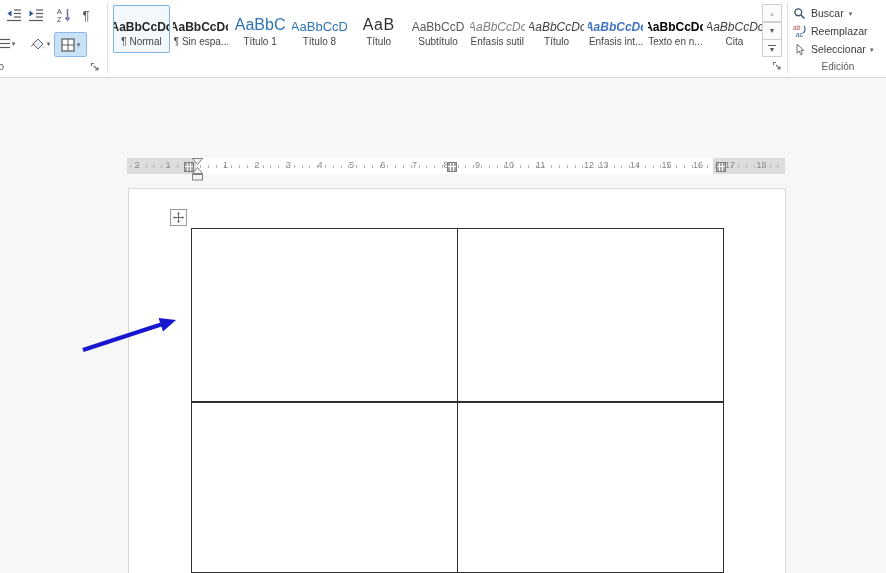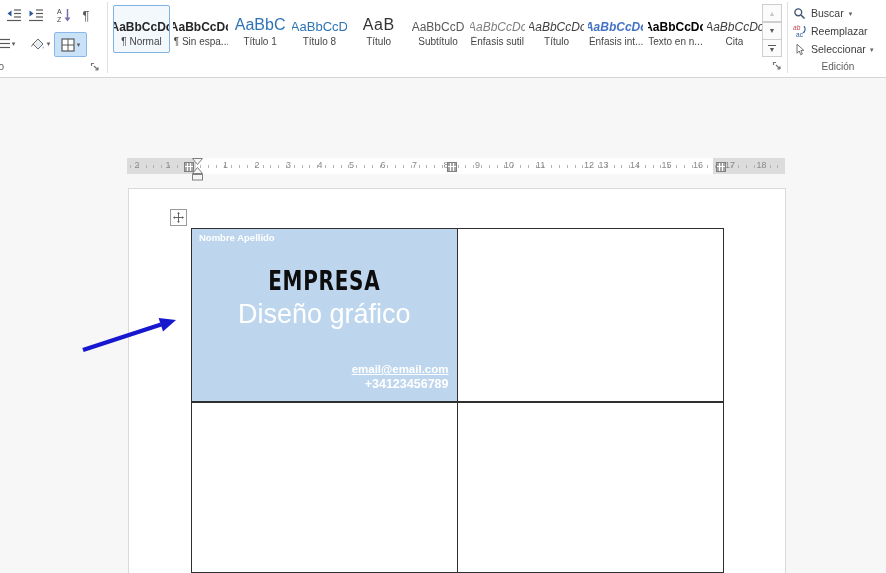--- a/index.html
+++ b/index.html
@@ -286,26 +286,19 @@
       <path d="M0 6 L2 4.5 V7.5 Z" fill="#595959"></path>
         <path d="M12 6 L10 4.5 V7.5 Z" fill="#595959"></path>
     </svg>
   </div>
 
   <div class="doc-table">
     <div class="col-divider"></div>
     <div class="row-line" style="top:171.5px"></div>
     <div class="row-line" style="top:342.5px"></div>
 
-    <div class="bluecell" id="bluecell" style="background: rgb(189, 214, 238);">
-      <div class="card-name">Nombre Apellido</div>
-      <div class="card-company">EMPRESA</div>
-      <div class="card-tagline">Diseño gráfico</div>
-      <div class="card-email">email@email.com</div>
-      <div class="card-phone">+34123456789</div>
-    </div>
   </div>
 
   <svg class="annotation" width="140" height="55" viewBox="0 0 140 55">
     <line id="arrow-line" x1="33" y1="42" x2="111" y2="16.5" stroke="#1717CF" stroke-width="4.4"></line>
     <polygon id="arrow-head" points="126,12 113,23.4 108.6,10.1" fill="#1717CF"></polygon>
   </svg>
 </div>
 
 </body></html>

